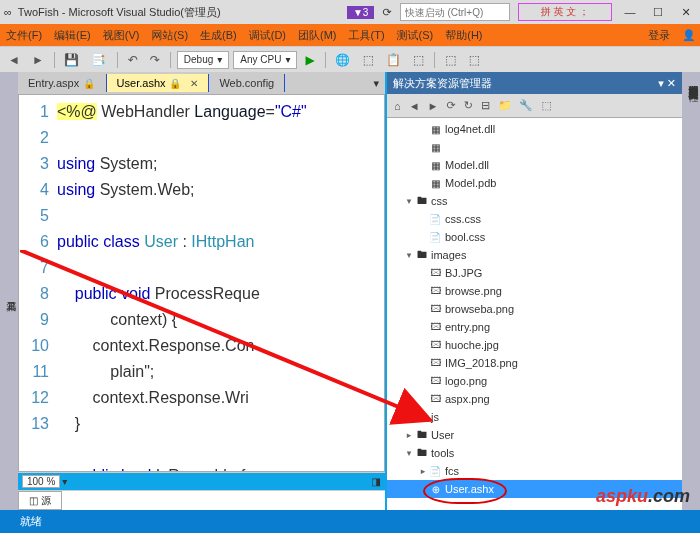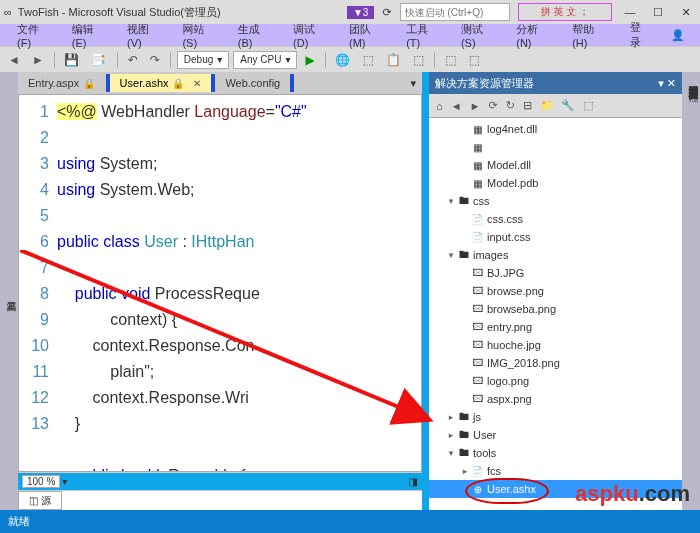--- a/index.html
+++ b/index.html
@@ -4,64 +4,64 @@
 <style>
 *{box-sizing:border-box;margin:0;padding:0;font-family:"Microsoft YaHei",Segoe UI,sans-serif}
 body{width:700px;height:533px;background:#fff;overflow:hidden;font-size:11px;color:#333;position:relative}
 .title-bar{height:24px;background:#ddd;display:flex;align-items:center;padding:0 4px}
 .title-text{font-size:11px;color:#333;flex:1}
 .title-icons{display:flex;gap:8px;align-items:center}
 .purple-badge{background:#7a3db8;color:#fff;padding:1px 6px;font-size:10px}
 .quick-launch{border:1px solid #aaa;padding:1px 4px;height:18px;font-size:10px;width:110px;color:#888}
 .lang-box{border:1px solid #d946ef;padding:1px 22px;font-size:10px;color:#c33}
 .win-btn{width:20px;text-align:center;cursor:pointer}
-.menu-bar{height:22px;background:#c4b5fd;display:flex;align-items:center;padding:0 11px;gap:8px}
+.menu-bar{height:22px;background:#f97316;display:flex;align-items:center;padding:0 0;gap:0}
 .menu-item{padding:2px 6px;font-size:11px}
 .login-btn{margin-left:auto;padding:2px 8px;font-size:11px}
 .toolbar{height:26px;background:#ddd;display:flex;align-items:center;padding:0 4px;gap:4px;border-top:1px solid #ccc}
 .tb-btn{padding:2px 4px;font-size:12px;color:#555}
 .tb-sep{width:1px;height:16px;background:#aaa;margin:0 2px}
 .tb-dropdown{border:1px solid #aaa;background:#fff;padding:1px 6px;font-size:10px;height:18px;display:flex;align-items:center;gap:4px}
 .main{display:flex;height:438px}
 .left-strip{width:18px;background:#b8b8c8;writing-mode:vertical-rl;text-orientation:mixed;font-size:10px;color:#333;padding-top:6px;text-align:center}
 .editor-area{flex:1;display:flex;flex-direction:column;min-width:0}
 .file-tabs{height:22px;background:#ccc;display:flex;align-items:center}
-.file-tab{padding:3px 10px;font-size:11px;background:#ccc;border-right:4px solid #1d4ed8;display:flex;align-items:center;gap:4px}
+.file-tab{padding:3px 10px;font-size:11px;background:#ccc;border-right:1px solid #1d4ed8;display:flex;align-items:center;gap:4px}
 .file-tab.active{background:#fef3a8;color:#000}
 .tab-lock{font-size:10px;color:#888}
 .tab-close{font-size:10px;color:#555;margin-left:4px}
 .code-body{flex:1;background:#fff;overflow:hidden;border:1px solid #aaa;position:relative}
 .code-scroll{display:flex;height:100%}
 .gutter{width:38px;text-align:right;padding:4px 8px 4px 0;color:#4a8fbd;font-family:Consolas,monospace;font-size:16px;line-height:26px;background:#fff}
 .code{flex:1;padding:4px 0;font-family:Consolas,monospace;font-size:16px;line-height:26px;white-space:pre;overflow:hidden}
 .hl-yellow{background:#ffff80}
 .c-kw{color:#0000bb}
 .c-type{color:#2b91af}
-.c-str{color:#7f1d1d}
+.c-str{color:#0f172a}
 .zoom-bar{height:18px;background:#0ea5e9;border-top:1px solid #ccc;display:flex;align-items:center;padding:0 4px;font-size:10px}
 .zoom-val{border:1px solid #aaa;padding:0 4px;background:#fff}
 .src-tab{height:20px;display:flex;border-top:1px solid #ccc}
 .src-btn{padding:2px 10px;border:1px solid #aaa;background:#fff;font-size:10px}
-.explorer{width:260px;background:#eee;display:flex;flex-direction:column;border-left:7px solid #0ea5e9}
+.explorer{width:297px;background:#eee;display:flex;flex-direction:column;border-left:2px solid #0ea5e9}
 .exp-title{height:22px;background:#3a6ea5;color:#fff;display:flex;align-items:center;padding:0 6px;font-size:11px;justify-content:space-between}
 .exp-toolbar{height:24px;background:#ddd;display:flex;align-items:center;padding:0 4px;gap:2px;border-bottom:1px solid #aaa}
 .exp-tb-btn{padding:2px 3px;font-size:11px;color:#555}
 .exp-search{height:22px;border:1px solid #aaa;margin:2px;padding:2px 4px;font-size:10px;color:#888;background:#fff;display:flex;align-items:center}
 .tree{flex:1;background:#fff;overflow:auto;font-size:11px;padding:2px 0}
 .tree-row{display:flex;align-items:center;height:18px;padding:0 2px;white-space:nowrap}
 .tree-row.sel{background:#3399ff;color:#fff;position:relative}
 .tree-row.sel::after{content:"";position:absolute;left:36px;top:-2px;width:80px;height:22px;border:2px solid #d00;border-radius:50%/60%;pointer-events:none}
 .tree-indent{display:inline-block}
 .tree-arrow{width:12px;text-align:center;color:#666;font-size:9px}
 .tree-icon{width:14px;text-align:center;font-size:10px;margin-right:2px}
 .right-strip{width:18px;background:#b8b8c8;writing-mode:vertical-rl;text-orientation:mixed;font-size:10px;color:#333;padding-top:6px}
-.status-bar{height:23px;background:#0a7dd1;color:#fff;display:flex;align-items:center;padding:0 8px;font-size:11px}
+.status-bar{height:23px;background:#0a7dd1;color:#fff;display:flex;align-items:center;padding:0 20px;font-size:11px}
 .red-arrow{position:absolute;left:20px;top:250px;width:420px;height:200px;pointer-events:none;z-index:5}
 .watermark{position:absolute;right:10px;bottom:26px;z-index:6;font-size:11px;color:#333;text-align:right}
-.watermark .brand{font-size:22px;font-weight:bold;color:#d33;}
+.watermark .brand{font-size:18px;font-weight:bold;color:#d33;font-style:italic}
 .watermark .brand .com{color:#333}
 </style>
 </head>
 <body>
 
 <div class="title-bar">
   <span style="margin-right:6px">∞</span>
   <span class="title-text">TwoFish - Microsoft Visual Studio(管理员)</span>
   <div class="title-icons">
     <span class="purple-badge">▼3</span>
@@ -77,21 +77,20 @@
 <div class="menu-bar">
   <span class="menu-item">文件(F)</span>
   <span class="menu-item">编辑(E)</span>
   <span class="menu-item">视图(V)</span>
   <span class="menu-item">网站(S)</span>
   <span class="menu-item">生成(B)</span>
   <span class="menu-item">调试(D)</span>
   <span class="menu-item">团队(M)</span>
   <span class="menu-item">工具(T)</span>
   <span class="menu-item">测试(S)</span>
-  <span class="menu-item">分析(N)</span>
   <span class="menu-item">帮助(H)</span>
   <span class="login-btn">登录</span>
   <span style="padding:0 4px">👤</span>
 </div>
 
 <div class="toolbar">
   <span class="tb-btn">◄</span>
   <span class="tb-btn">►</span>
   <span class="tb-sep"></span>
   <span class="tb-btn">💾</span>
@@ -221,21 +220,21 @@
         <div class="tree-row">
           <span class="tree-indent" style="width:28px"></span>
           <span class="tree-arrow"></span>
           <span class="tree-icon">📄</span>
           <span>css.css</span>
         </div>
         <div class="tree-row">
           <span class="tree-indent" style="width:28px"></span>
           <span class="tree-arrow"></span>
           <span class="tree-icon">📄</span>
-          <span>input.css</span>
+          <span>bool.css</span>
         </div>
         <div class="tree-row">
           <span class="tree-indent" style="width:14px"></span>
           <span class="tree-arrow">▾</span>
           <span class="tree-icon">🖿</span>
           <span>images</span>
         </div>
         <div class="tree-row">
           <span class="tree-indent" style="width:28px"></span>
           <span class="tree-arrow"></span>

